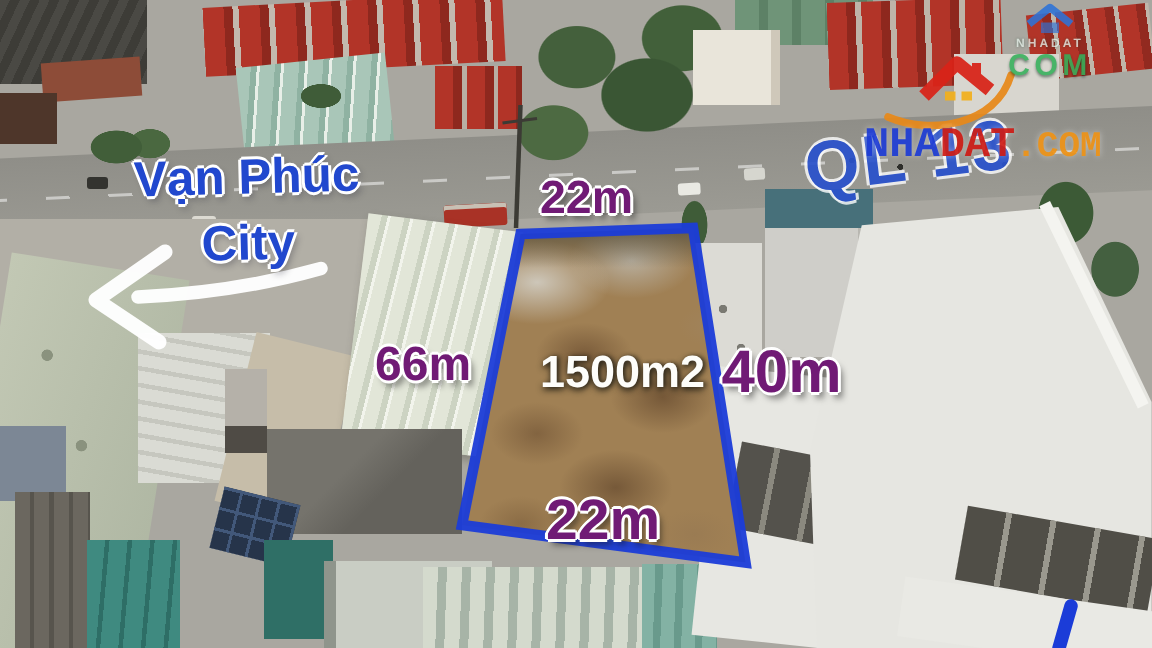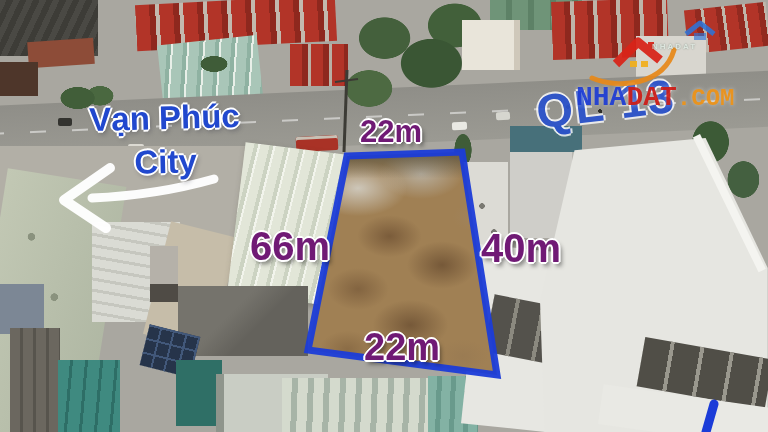--- a/index.html
+++ b/index.html
@@ -116,39 +116,39 @@
       radial-gradient(ellipse 36px 24px at 80% 88%,rgba(150,120,82,.6),transparent 70%),
       radial-gradient(ellipse 30px 20px at 85% 30%,rgba(160,132,95,.6),transparent 70%);}
 
   .overlay{left:0;top:0;}
 
   
   .lbl{position:absolute;font-weight:800;white-space:nowrap;}
   .red{color:#701a75;text-shadow:-2px 0 0 #fff,2px 0 0 #fff,0 -2px 0 #fff,0 2px 0 #fff,
        -1px -1px 0 #fff,1px 1px 0 #fff,-1px 1px 0 #fff,1px -1px 0 #fff,3px 4px 4px rgba(20,20,20,.5);}
   .lbl-top22{left:360px;top:114px;font-size:31px;}
-  .lbl-66{left:250px;top:224px;font-size:40px;text-align:right;}
+  .lbl-66{left:250px;top:224px;font-size:32px;text-align:right;}
   .lbl-70{left:481px;top:226px;font-size:40px;}
   .lbl-bot22{left:364px;top:326px;font-size:38px;}
   .lbl-area{left:360px;top:232px;font-size:30px;font-weight:700;color:#fdfdfa;
     text-shadow:0 2px 4px rgba(30,28,20,.85),2px 0 3px rgba(30,28,20,.6);}
   .landmark{left:76px;top:96px;width:178px;text-align:center;font-size:33px;font-weight:700;
     color:#2148ce;line-height:1.32;transform:rotate(-1.5deg);
     text-shadow:-2px 0 0 #fff,2px 0 0 #fff,0 -2px 0 #fff,0 2px 0 #fff,1px 1px 0 #fff,-1px -1px 0 #fff,2px 3px 5px rgba(20,20,40,.35);}
   .highway{left:536px;top:76px;font-size:47px;font-weight:800;color:#2a52cc;letter-spacing:2px;
     transform:rotate(-7deg);opacity:.93;
     text-shadow:-2px 0 0 rgba(255,255,255,.85),2px 0 0 rgba(255,255,255,.85),0 -2px 0 rgba(255,255,255,.85),0 2px 0 rgba(255,255,255,.85);}
 
   
   .wm{left:560px;top:34px;width:208px;height:84px;opacity:.93;font-family:Liberation Mono, monospace;}
   .wm-house{position:absolute;left:26px;top:0;}
   .wm-text{position:absolute;left:16px;top:48px;font-size:28px;font-weight:800;
     text-shadow:0 0 4px rgba(255,255,255,.45);}
   .wm-nha{color:#1f3ed6;} .wm-dat{color:#cf1d17;} .wm-tld{color:#ef9418;font-size:24px;}
-  .badge{left:652px;top:20px;width:96px;opacity:.88;}
+  .badge{left:652px;top:2px;width:96px;text-align:center;opacity:.88;}
   .badge svg{display:block;margin:0 auto;}
   .badge-small{font-size:8px;letter-spacing:2px;color:rgba(230,238,232,.9);font-weight:700;
     text-shadow:0 0 2px rgba(20,60,40,.5);}
   .badge-main{font-size:20px;font-weight:800;color:#35b05a;letter-spacing:3px;
     text-shadow:0 1px 2px rgba(10,40,25,.6);}
 </style>
 </head>
 <body>
 
 <div class="scene">
@@ -210,20 +210,21 @@
     <line x1="347" y1="70" x2="344" y2="152" stroke="#3c3b35" stroke-width="3"></line>
     <line x1="335" y1="82" x2="358" y2="79" stroke="#3c3b35" stroke-width="2"></line>
     <polygon points="347,156 462,152 497,375 308,350" fill="none" stroke="#1b3cd8" stroke-width="7" opacity="0.95"></polygon>
     <path d="M214,179 C175,190 138,196 92,198" stroke="#ffffff" stroke-width="9" fill="none" stroke-linecap="round" opacity="0.96"></path>
     <path d="M110,168 L64,200 L106,228" stroke="#ffffff" stroke-width="10" fill="none" stroke-linecap="round" stroke-linejoin="round" opacity="0.96"></path>
     <path d="M714,404 L706,432" stroke="#1b3cd8" stroke-width="9" stroke-linecap="round"></path>
   </svg>
 
   <div class="lbl red lbl-top22">22m</div>
   <div class="lbl red lbl-66">66m</div>
+  <div class="lbl lbl-area">1500m2</div>
   <div class="lbl red lbl-70">40m</div>
   <div class="lbl red lbl-bot22">22m</div>
 
   <div class="abs landmark">
     <div>Vạn Phúc</div>
     <div>City</div>
   </div>
   <div class="lbl highway">QL 13</div>
 
   <div class="abs wm">
@@ -238,15 +239,16 @@
       <span class="wm-nha">NHA</span><span class="wm-dat">DAT</span><span class="wm-tld">.COM</span>
     </div>
   </div>
 
   <div class="abs badge">
     <svg width="34" height="22" viewBox="0 0 34 22">
       <path d="M3,14 L17,3 L31,14" stroke="#2e73d8" stroke-width="5" fill="none" stroke-linejoin="round"></path>
       <rect x="11" y="13" width="12" height="7" fill="#2e73d8" opacity="0.75"></rect>
     </svg>
     <div class="badge-small">NHADAT</div>
+    <div class="badge-main">COM</div>
   </div>
 
 </div>
 
 </body></html>

